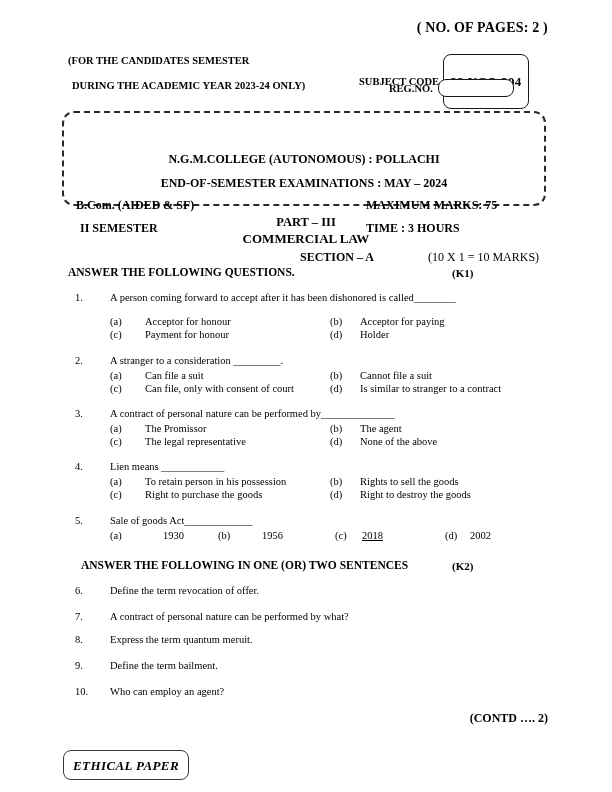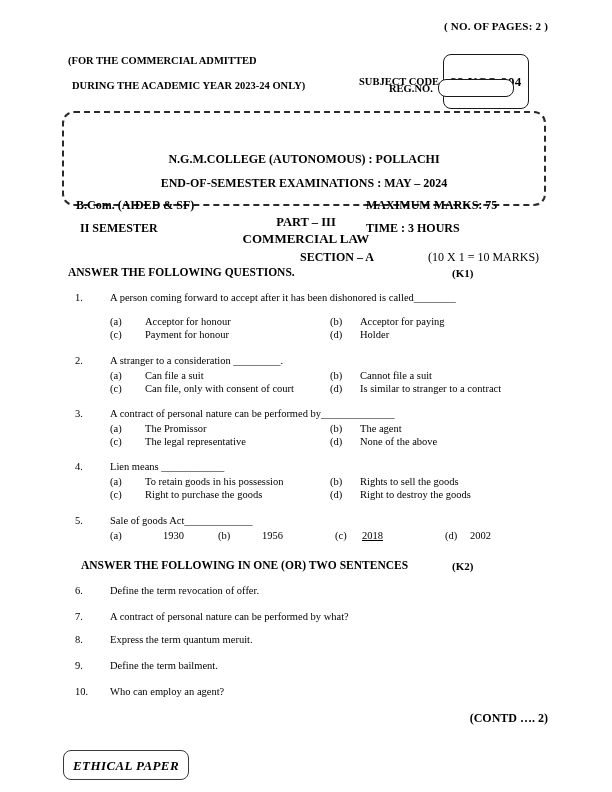--- a/index.html
+++ b/index.html
@@ -6,21 +6,21 @@
   .page{
     position:relative;
     width:612px;height:792px;
     background:#ffffff;
     font-family:"Liberation Serif","DejaVu Serif",serif;
     color:#000;
     overflow:hidden;
   }
   .abs{position:absolute;}
   
-  .no-pages{top:20px;right:64px;font-size:11px;font-weight:bold;letter-spacing:.2px;}
+  .no-pages{top:20px;right:64px;font-size:14px;font-weight:bold;letter-spacing:.2px;}
   
   .hdr1{top:55px;left:68px;font-size:10.5px;font-weight:bold;}
   .hdr2{top:80px;left:72px;font-size:10.5px;font-weight:bold;}
   
   .subj-row{top:54px;left:359px;display:flex;align-items:center;}
   .subj-label{font-size:10.5px;font-weight:bold;margin-right:4px;}
   .code-box{
     border:1.6px solid #1a1a1a;border-radius:8px;
     min-width:78px;height:21px;display:flex;align-items:center;justify-content:center;
     font-size:13px;font-weight:bold;padding:16px 3px;letter-spacing:.3px;
@@ -78,21 +78,21 @@
   }
   .ethical-text{font-size:13px;font-weight:bold;font-style:italic;letter-spacing:.4px;}
 </style>
 </head>
 <body>
 
 <div class="page">
 
   <div class="abs no-pages">( NO. OF PAGES:  2 )</div>
 
-  <div class="abs hdr1">(FOR THE COMMERCIAL ADMITTED</div>
+  <div class="abs hdr1">(FOR THE CANDIDATES SEMESTER</div>
   <div class="abs hdr2">DURING THE ACADEMIC YEAR 2023-24  ONLY)</div>
 
   <div class="abs subj-row">
     <span class="subj-label">SUBJECT CODE</span>
     <span class="code-box">23 UCO 204</span>
   </div>
 
   <div class="abs reg-row">
     <span class="reg-label">REG.NO.</span>
     <span class="reg-box"></span>
@@ -186,21 +186,21 @@
 
   <div class="abs q" style="top:460px;">
     <div class="qrow">
       <span class="qnum">4.</span>
       <span class="qtext">Lien means ____________</span>
     </div>
     <div class="gap2"></div>
     <div class="opts">
       <div class="opt-row">
         <span class="opt-label">(a)</span>
-        <span class="opt-text">To retain goods in his possession</span>
+        <span class="opt-text">To retain person in his possession</span>
         <span class="opt-label2">(b)</span>
         <span class="opt-text2">Rights to sell the goods</span>
       </div>
       <div class="opt-row">
         <span class="opt-label">(c)</span>
         <span class="opt-text">Right to purchase the goods</span>
         <span class="opt-label2">(d)</span>
         <span class="opt-text2">Right to destroy the goods</span>
       </div>
     </div>

